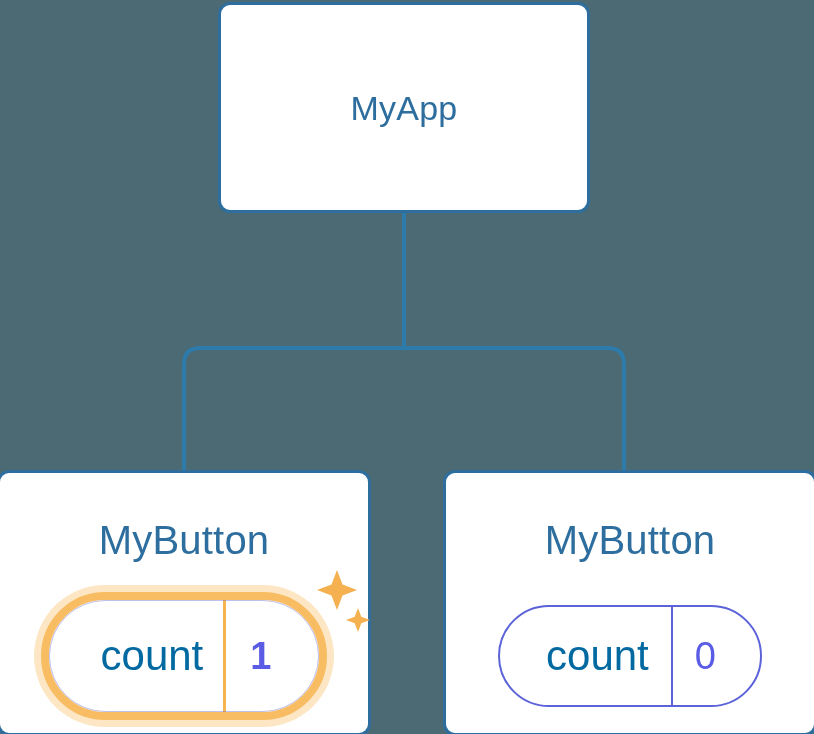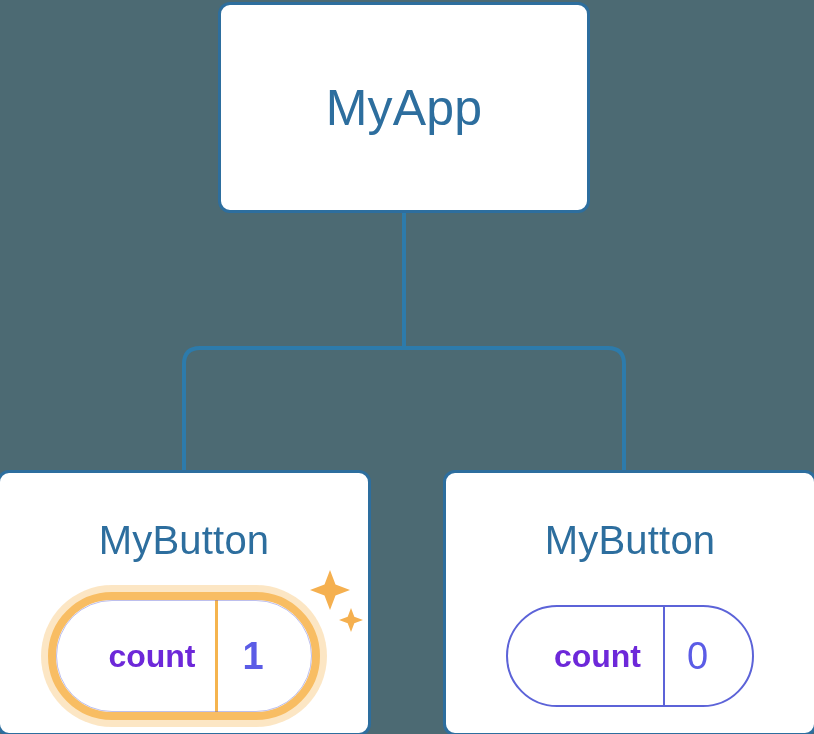--- a/index.html
+++ b/index.html
@@ -52,21 +52,21 @@
     height: 266px;
   }
   .node-child-right {
     left: 443px;
     top: 470px;
     width: 374px;
     height: 266px;
   }
   .node-title {
     color: #2d6e9e;
-    font-size: 50px;
+    font-size: 34px;
     font-weight: 400;
     letter-spacing: 0.2px;
     line-height: 1;
     white-space: nowrap;
   }
   .child-title-wrap {
     position: absolute;
     left: 0;
     right: 0;
     top: 47px;
@@ -111,23 +111,23 @@
     justify-content: center;
   }
   .pill-plain .pill-val {
     border-left: 2px solid #5c63d8;
     padding: 0 44px 0 22px;
     display: flex;
     align-items: center;
     justify-content: center;
   }
   .pill-key-text {
-    color: #6d28d9;
-    font-size: 32px;
-    font-weight: 700;
+    color: #0369a1;
+    font-size: 42px;
+    font-weight: 400;
     line-height: 1;
     white-space: nowrap;
   }
   .pill-val-text {
     color: #5b5ce6;
     font-size: 38px;
     font-weight: 400;
     line-height: 1;
     white-space: nowrap;
   }

